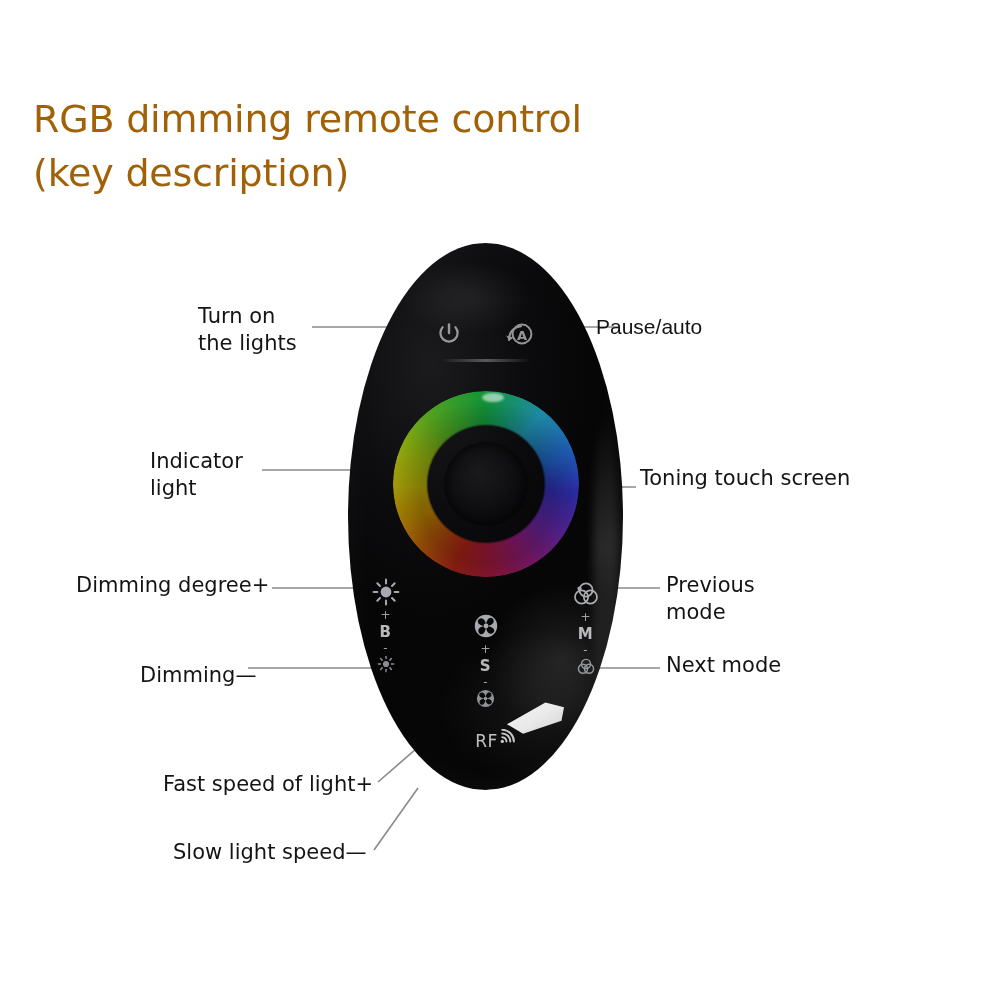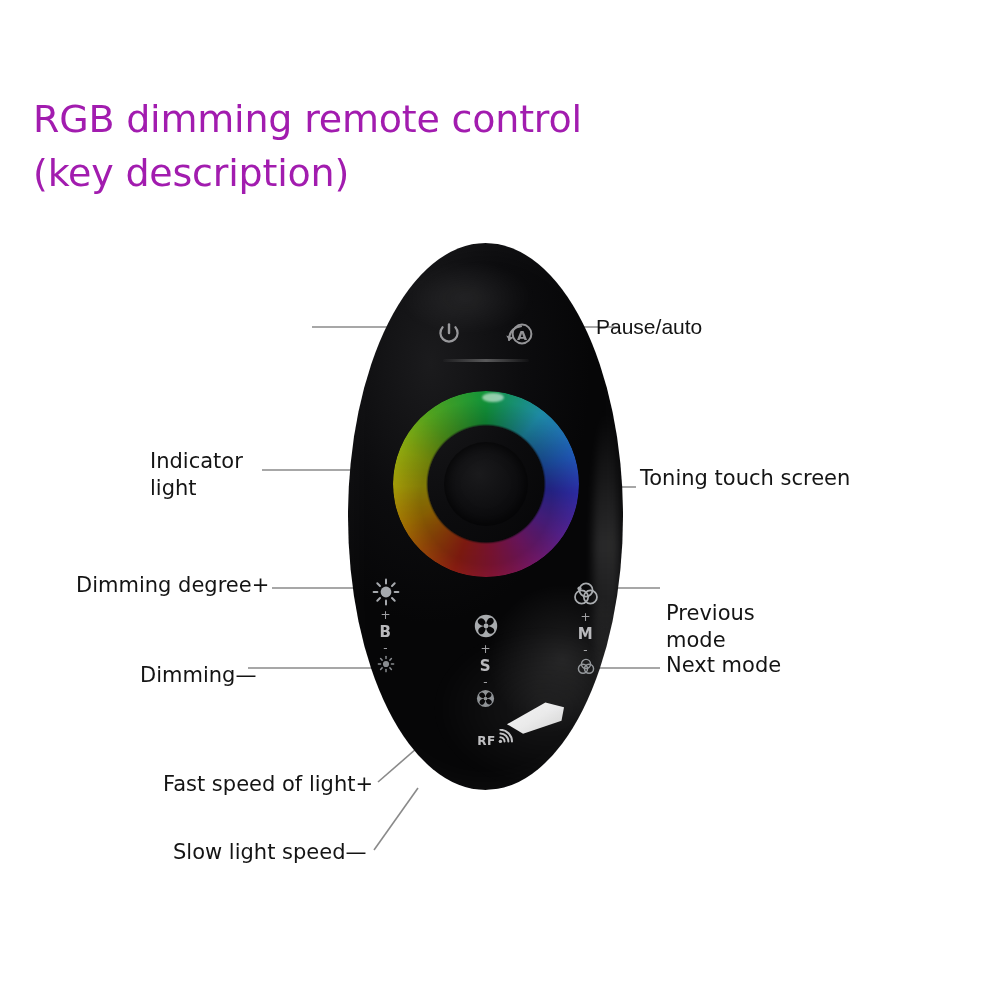--- a/index.html
+++ b/index.html
@@ -12,21 +12,21 @@
   #stage { position: relative; width: 1000px; height: 1000px; background:#fff; }
 
   
   .title {
     position: absolute;
     left: 33px; top: 92px;
     width: 720px;
     font-family: "DejaVu Sans", sans-serif;
     font-size: 38px;
     line-height: 54px;
-    color: #a21caf;
+    color: #a16207;
     letter-spacing: -0.2px;
     white-space: pre-line;
   }
 
   
   .remote {
     position: absolute;
     left: 348px; top: 243px;
     width: 275px; height: 547px;
     border-radius: 140px / 170px;
@@ -181,21 +181,21 @@
 
   
   .rf {
     position:absolute;
     left: 50%; top: 486px;
     transform: translateX(-50%);
     display:flex; align-items:flex-end; gap: 2px;
   }
   .rf-text {
     font-family: "DejaVu Sans", sans-serif;
-    font-weight: 700; font-size: 12px;
+    font-weight: 400; font-size: 17px;
     color: rgba(235,235,238,0.80);
     letter-spacing: 0.5px;
     line-height: 14px;
     margin-left: 20px;
   }
 
   
   .label {
     position:absolute;
     font-family: "DejaVu Sans", sans-serif;
@@ -374,25 +374,27 @@
           <path d="M2.6 8.2 A4.4 4.4 0 0 1 6.8 12.4" stroke="rgba(235,235,238,0.82)" stroke-width="2" fill="none" stroke-linecap="round"></path>
           <path d="M2.6 4.4 A8.2 8.2 0 0 1 10.6 12.4" stroke="rgba(235,235,238,0.82)" stroke-width="2" fill="none" stroke-linecap="round"></path>
           <path d="M2.6 0.8 A11.8 11.8 0 0 1 14.2 12.4" stroke="rgba(235,235,238,0.82)" stroke-width="2" fill="none" stroke-linecap="round"></path>
         </svg>
       </span>
     </div>
 
     <div class="gloss-bottom-spec"></div>
   </div>
 
+  <div class="label left" style="left:198px; top:303px;">Turn on
+the lights</div>
   <div class="label alt right" style="left:596px; top:313px;">Pause/auto</div>
   <div class="label right" style="left:640px; top:465px;">Toning touch screen</div>
   <div class="label left" style="left:150px; top:448px;">Indicator
 light</div>
   <div class="label left" style="left:68px;  top:572px;margin-left:8px;">Dimming degree+</div>
-  <div class="label right" style="left:666px; top:600px;">Previous
+  <div class="label right" style="left:666px; top:572px;">Previous
 mode</div>
   <div class="label left" style="left:140px; top:652px;margin-top:10px;">Dimming—</div>
   <div class="label right" style="left:666px; top:652px;">Next mode</div>
   <div class="label left" style="left:163px; top:771px;">Fast speed of light+</div>
   <div class="label left" style="left:173px; top:839px;">Slow light speed—</div>
 
 </div>
 
 </body></html>

